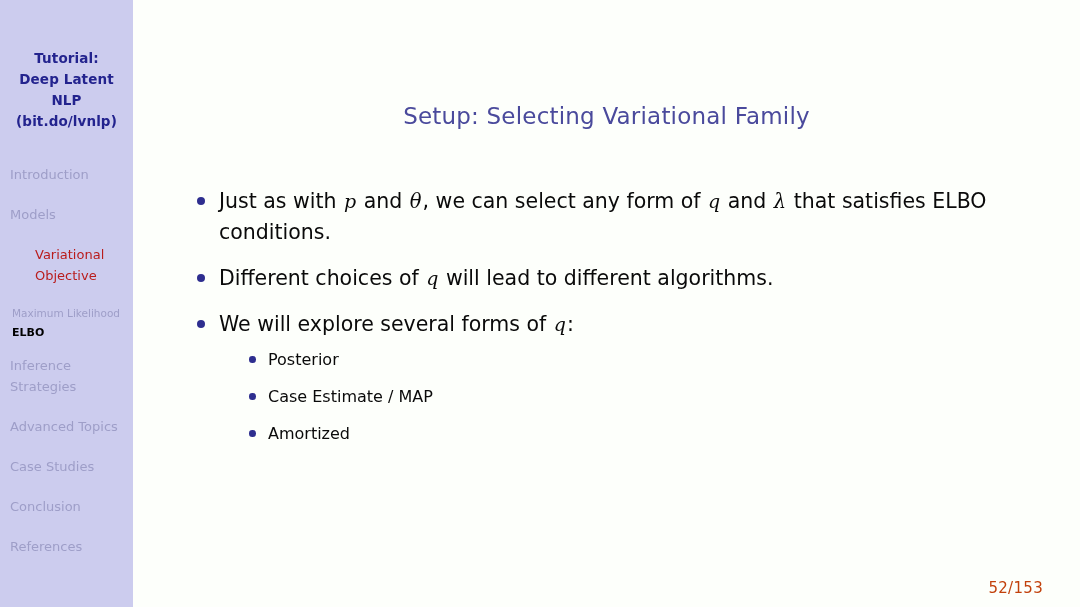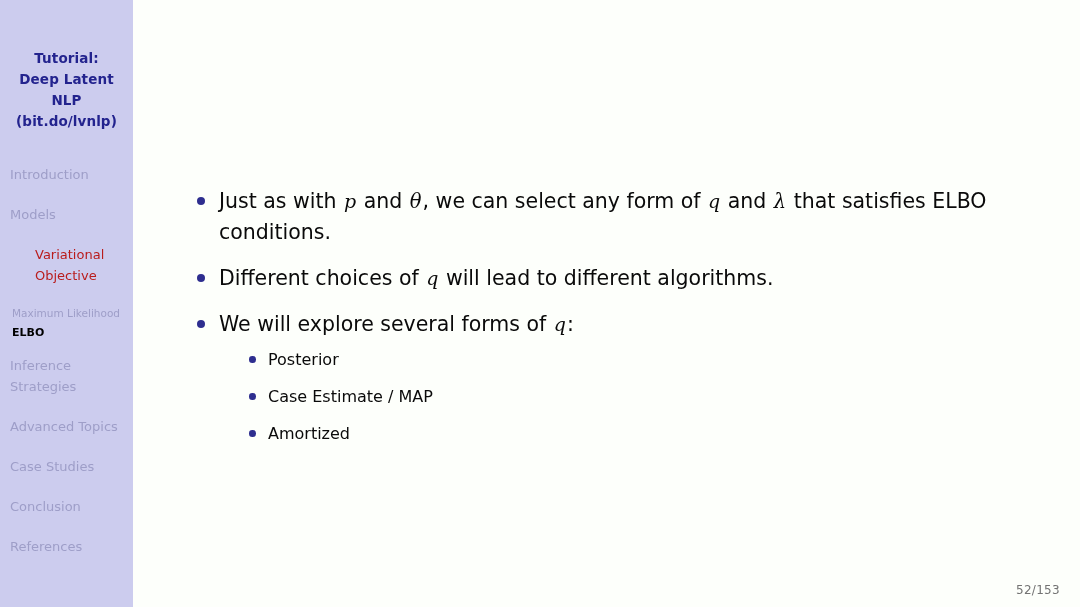--- a/index.html
+++ b/index.html
@@ -133,24 +133,24 @@
     padding: 0 1px;
   }
   .mathgreek {
     font-family: "DejaVu Serif", serif;
     font-style: italic;
     font-size: 19.5px;
     padding: 0 1px;
   }
   #page-number {
     position: absolute;
-    right: 20px;
+    right: 37px;
     bottom: 10px;
-    font-size: 12px;
-    color: #737373;
+    font-size: 15px;
+    color: #c2410c;
     letter-spacing: 0.3px;
   }
 </style>
 </head>
 <body>
 
 <div id="slide">
 
   <div id="sidebar">
 
@@ -171,20 +171,21 @@
         <div class="toc-section">Advanced Topics</div>
         <div class="toc-section">Case Studies</div>
         <div class="toc-section">Conclusion</div>
         <div class="toc-section">References</div>
       </div>
 
   </div>
 
   <div id="main">
 
+    <div id="slide-title">Setup: Selecting Variational Family</div>
 
     <div id="body-list">
         <div class="bullet-item"><span class="dot"></span><span><span>Just as with </span><span class="mathvar">p</span><span> and </span><span class="mathgreek">θ</span><span>, we can select any form of </span><span class="mathvar">q</span><span> and </span><span class="mathgreek">λ</span><span> that satisfies ELBO conditions.</span></span></div>
         <div class="bullet-item"><span class="dot"></span><span><span>Different choices of </span><span class="mathvar">q</span><span> will lead to different algorithms.</span></span></div>
         <div class="bullet-item"><span class="dot"></span><span><span>We will explore several forms of </span><span class="mathvar">q</span><span>:</span></span><div class="sublist">
             <div class="sub-item"><span class="dot"></span><span>Posterior</span></div>
             <div class="sub-item"><span class="dot"></span><span>Case Estimate / MAP</span></div>
             <div class="sub-item"><span class="dot"></span><span>Amortized</span></div>
           </div></div>
       </div>

